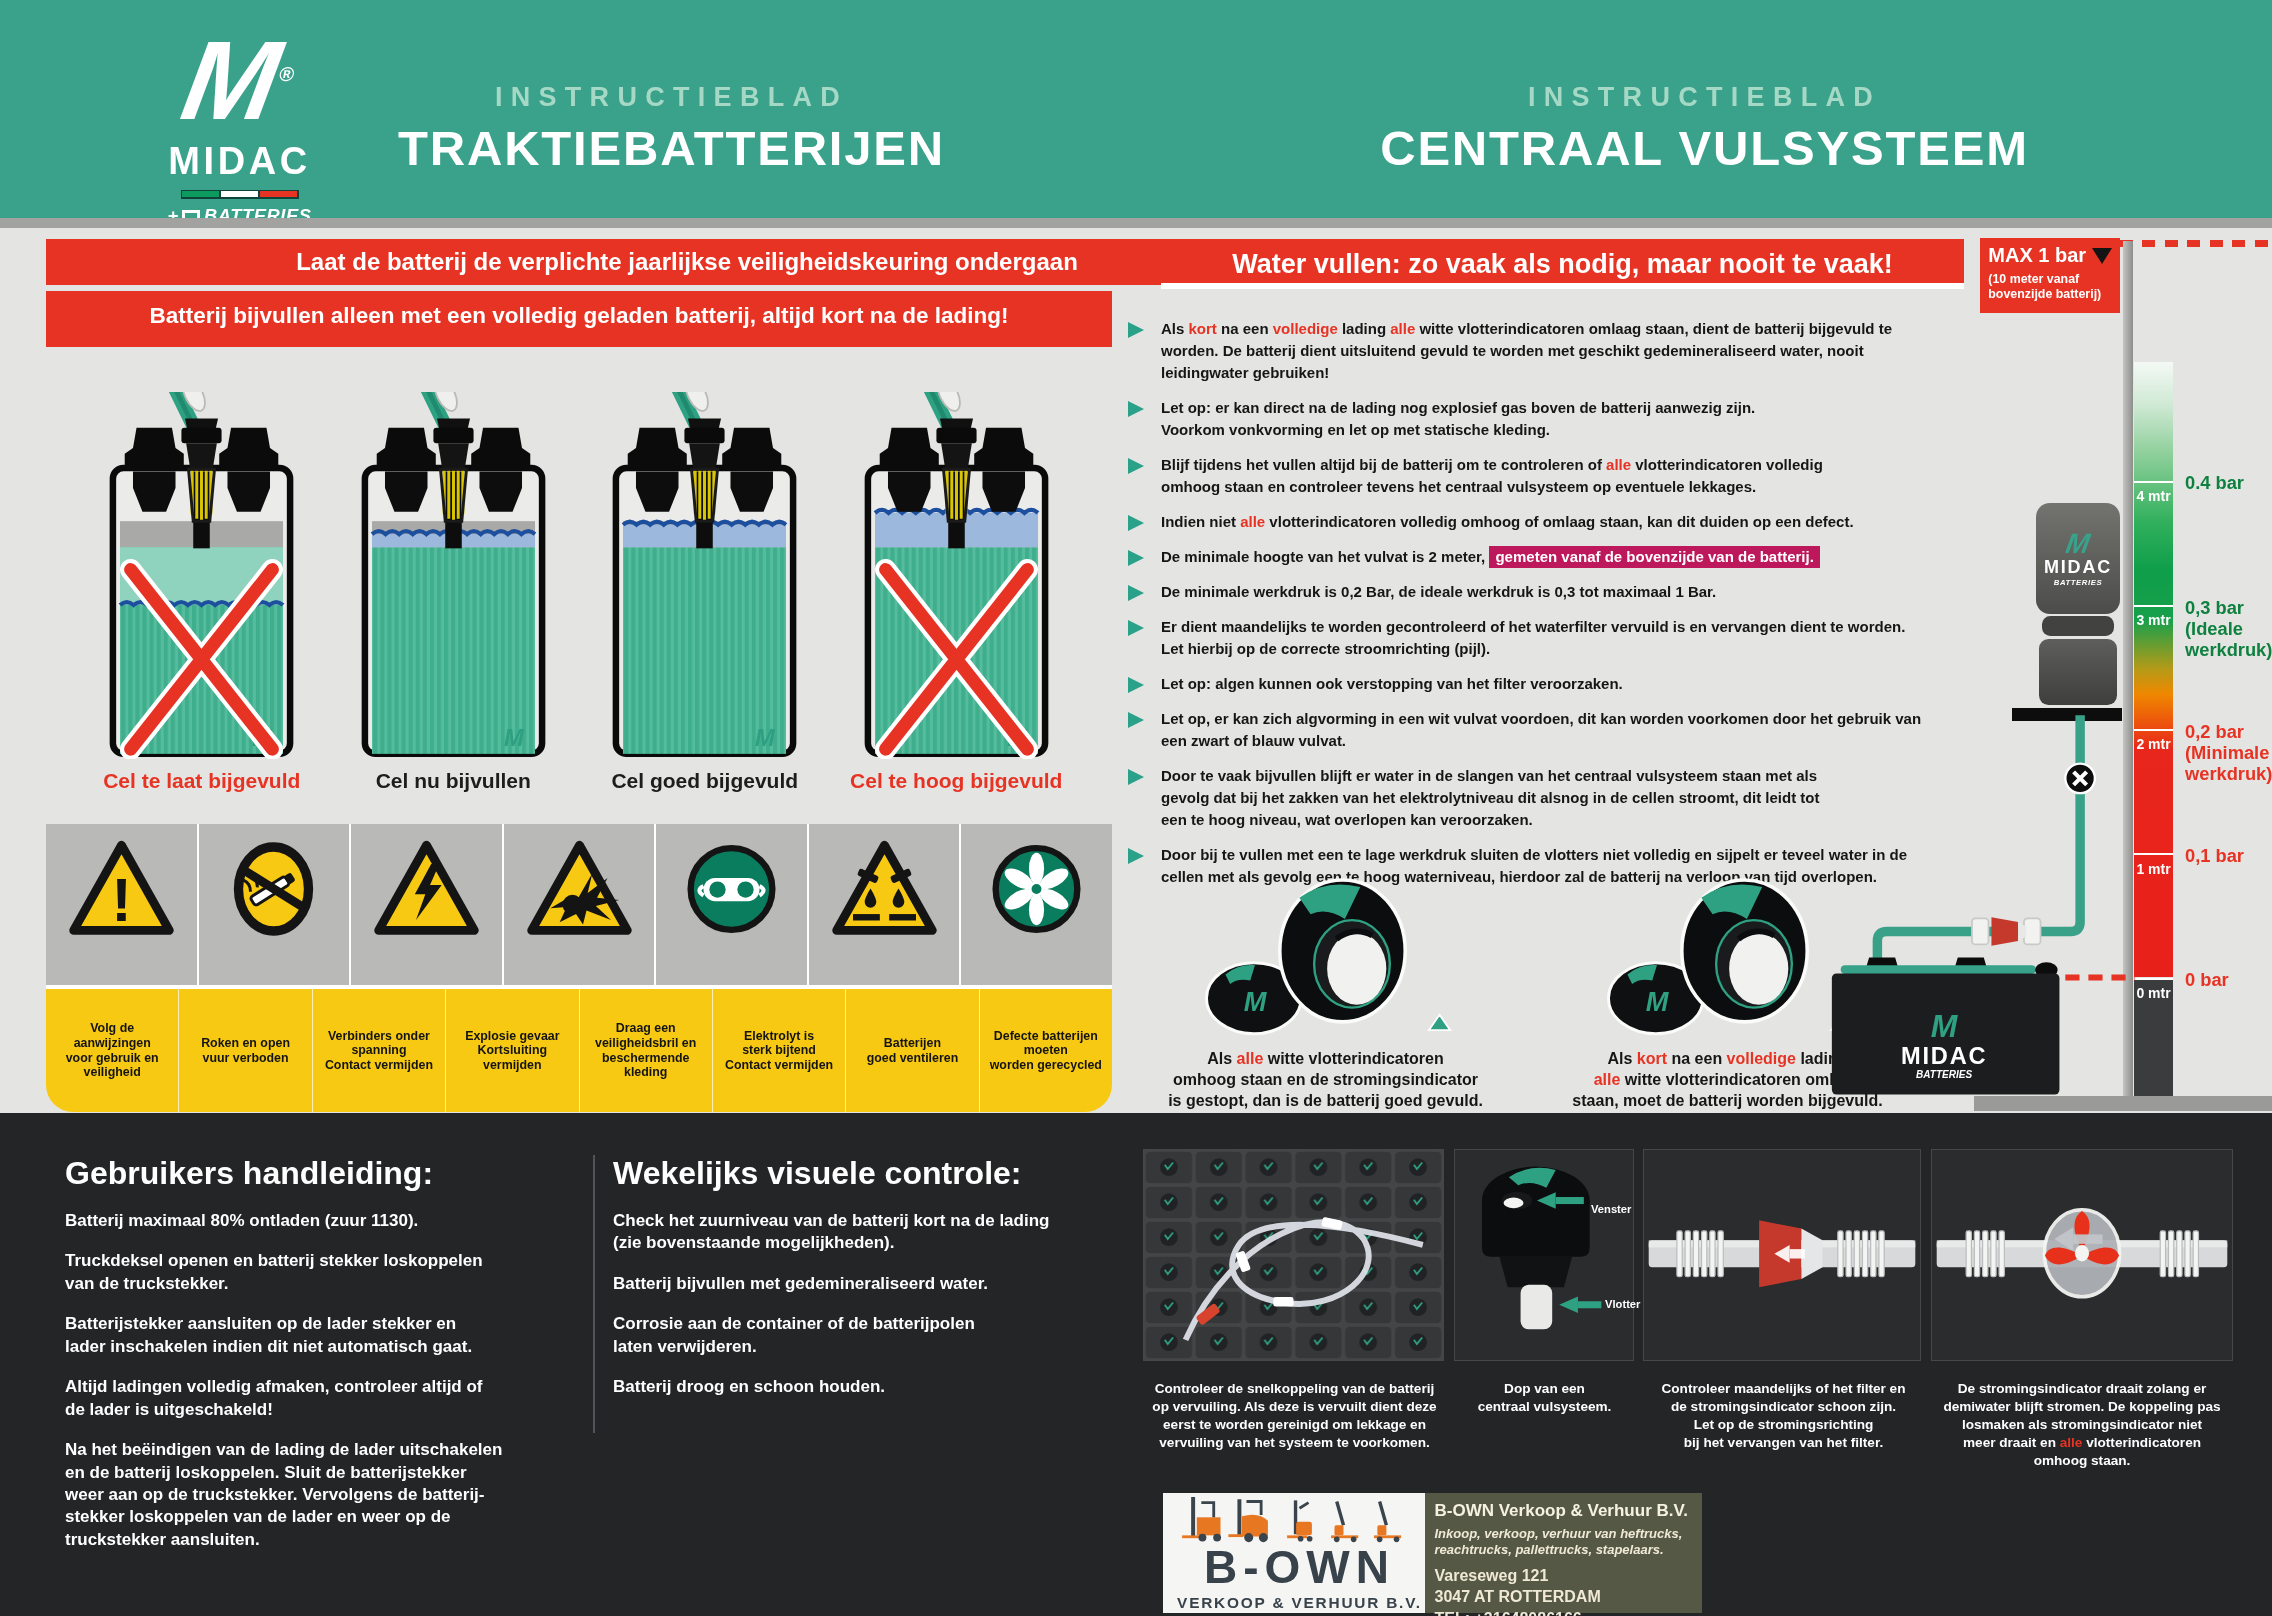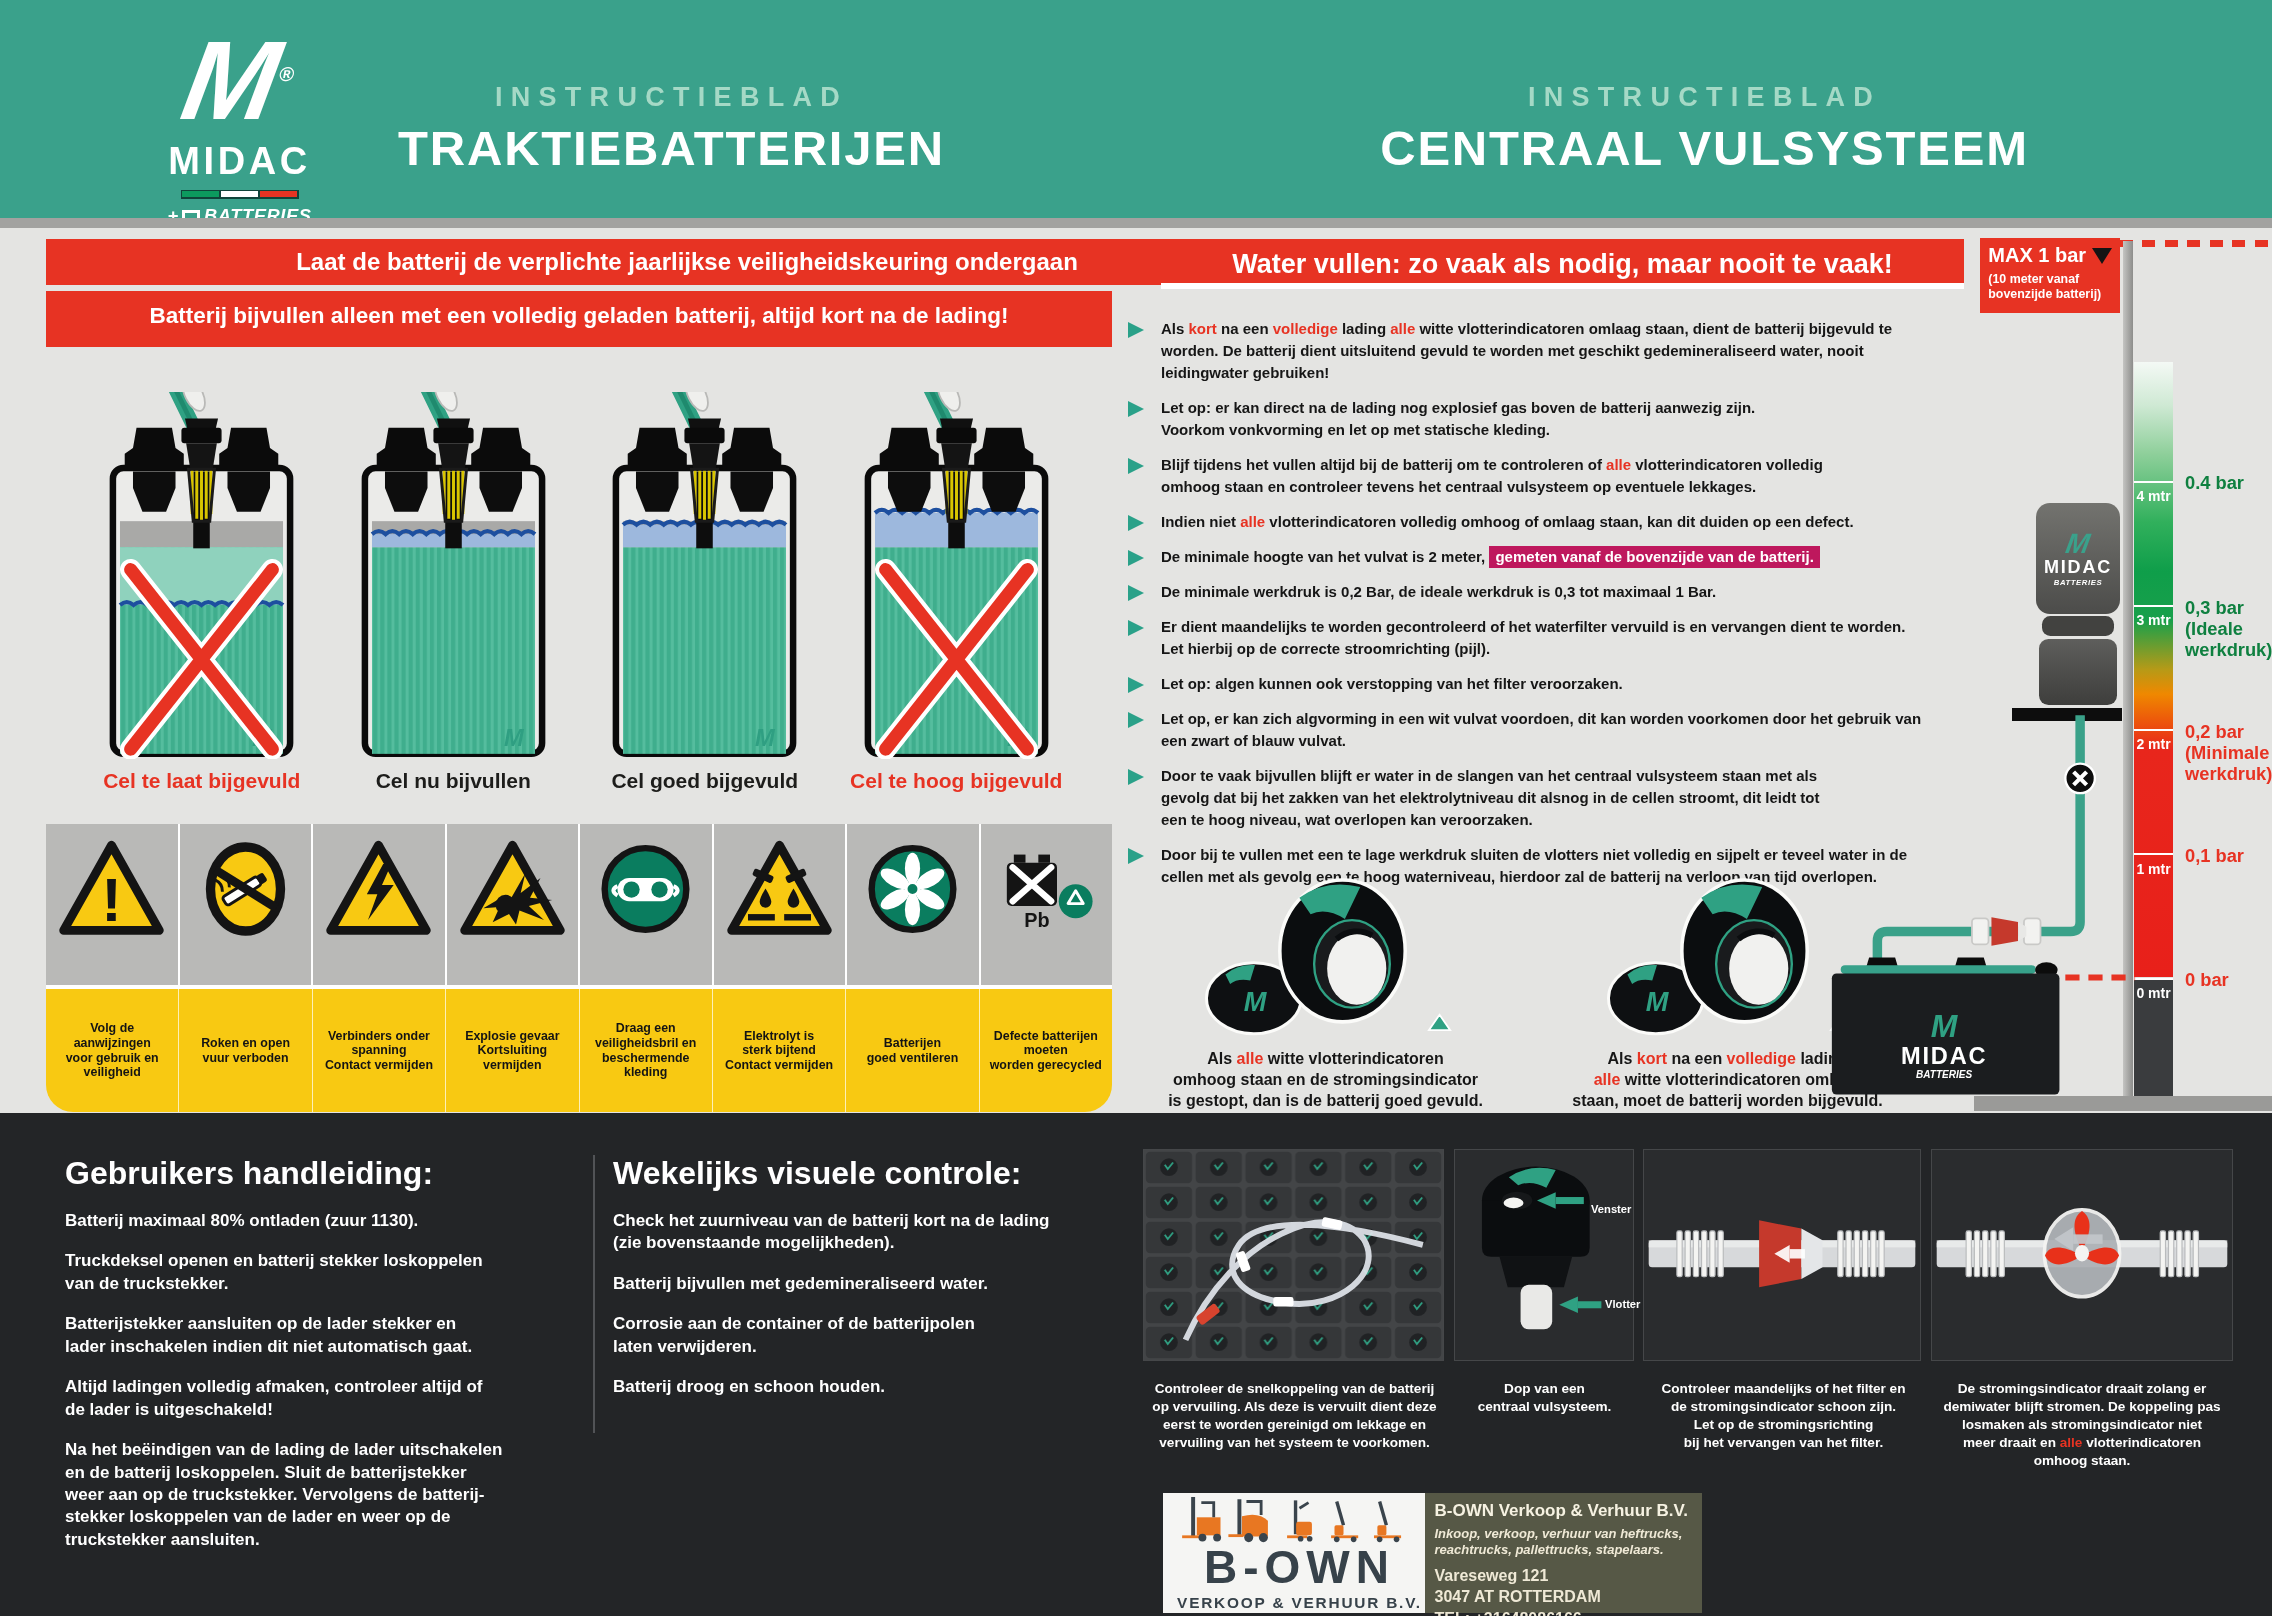--- a/index.html
+++ b/index.html
@@ -345,31 +345,20 @@
     <div class="wicon-cell">
       <svg width="105" height="102" viewBox="0 0 180 170">
         <circle cx="90" cy="85" r="70" fill="#0a7d5f" stroke="#141414" stroke-width="11"></circle>
         <ellipse cx="90" cy="50" rx="13" ry="27" fill="#fff" transform="rotate(0 90 85)"></ellipse>
         <ellipse cx="90" cy="50" rx="13" ry="27" fill="#fff" transform="rotate(60 90 85)"></ellipse>
         <ellipse cx="90" cy="50" rx="13" ry="27" fill="#fff" transform="rotate(120 90 85)"></ellipse>
         <ellipse cx="90" cy="50" rx="13" ry="27" fill="#fff" transform="rotate(180 90 85)"></ellipse>
         <ellipse cx="90" cy="50" rx="13" ry="27" fill="#fff" transform="rotate(240 90 85)"></ellipse>
         <ellipse cx="90" cy="50" rx="13" ry="27" fill="#fff" transform="rotate(300 90 85)"></ellipse>
         <circle cx="90" cy="85" r="11" fill="#0a7d5f" stroke="#fff" stroke-width="5"></circle>
-      </svg>
-    </div>
-    <div class="wicon-cell">
-      <svg width="105" height="102" viewBox="0 0 180 170">
-        <rect x="22" y="40" width="86" height="74" rx="8" fill="#141414"></rect>
-        <rect x="34" y="26" width="20" height="14" fill="#141414"></rect>
-        <rect x="76" y="26" width="20" height="14" fill="#141414"></rect>
-        <path d="M32 48 L98 106 M98 48 L32 106" stroke="#fff" stroke-width="11" stroke-linecap="round"></path>
-        <circle cx="140" cy="106" r="29" fill="#0a7d5f"></circle>
-        <polygon points="140,88 153,110 127,110" fill="none" stroke="#fff" stroke-width="5" stroke-linejoin="round"></polygon>
-        <text x="52" y="150" font-size="34" font-weight="bold" fill="#141414">Pb</text>
       </svg>
     </div>
   </div>
 <div id="warn-caps-row" class="ab">
     <div class="wcap-cell">Volg de
 aanwijzingen
 voor gebruik en
 veiligheid</div>
     <div class="wcap-cell">Roken en open
 vuur verboden</div>

